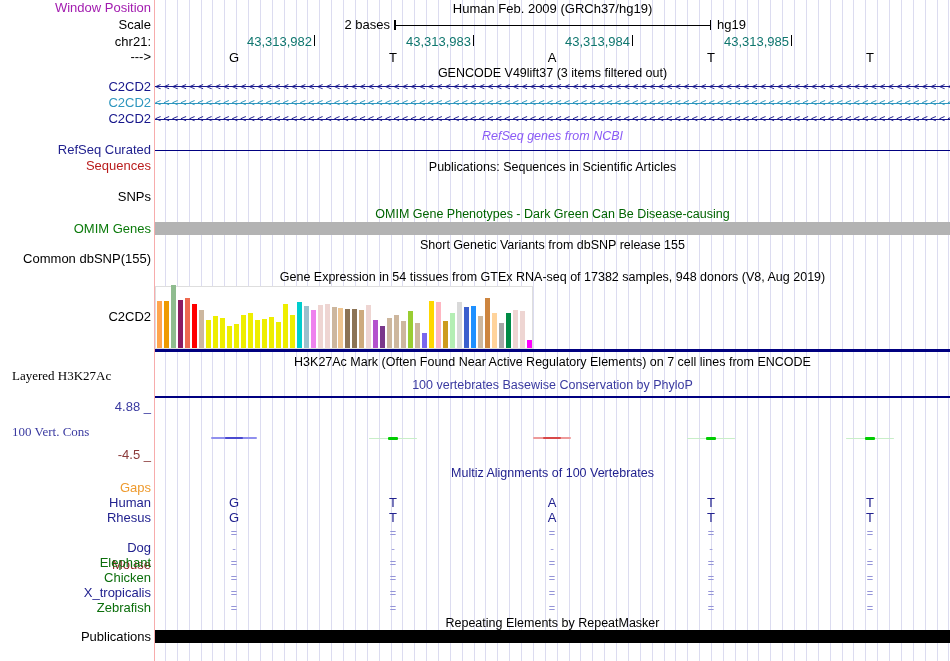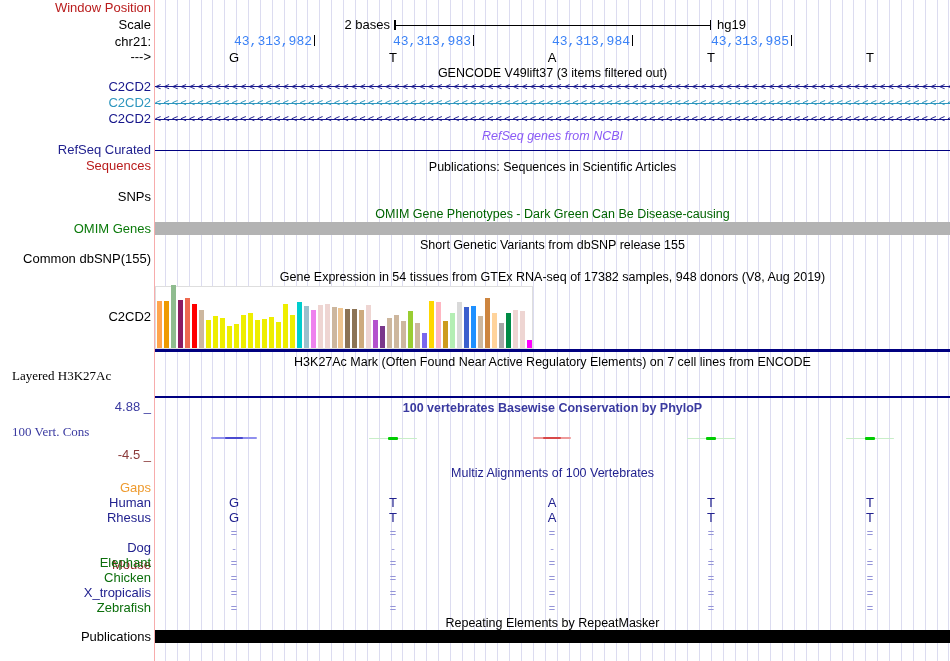--- a/index.html
+++ b/index.html
@@ -11,21 +11,21 @@
     position:absolute;left:165px;top:0;width:785px;height:661px;
     background:repeating-linear-gradient(to right,#DCDCF0 0 1px,transparent 1px 11.87px);
   }
   .pink-guide{position:absolute;left:153.5px;top:0;width:1.5px;height:661px;background:#F7ACAC;}
   .lbl{position:absolute;height:15px;line-height:15px;font-size:13px;white-space:nowrap;}
   .lbl.r{right:799px;}
   .lbl.l{left:12px;font-family:Liberation Serif, serif;}
   .title{position:absolute;left:155px;width:795px;text-align:center;font-size:12.5px;height:15px;line-height:15px;white-space:nowrap;}
   .hdr{position:absolute;left:155px;width:795px;top:1px;height:15px;line-height:15px;font-size:13px;color:#000;
        display:flex;justify-content:center;gap:14px;white-space:nowrap;}
-  .coord{position:absolute;font-size:13px;color:#3b82f6;height:14px;line-height:14px;white-space:nowrap;font-family:Liberation Mono, monospace;}
+  .coord{position:absolute;font-size:13px;color:#0f766e;height:14px;line-height:14px;white-space:nowrap;}
   .ctick{position:absolute;width:1px;height:11px;background:#000;}
   .base-top{position:absolute;top:50px;font-size:13px;color:#000;transform:translateX(-50%);}
   .scale-text{position:absolute;top:18px;font-size:13px;color:#000;height:14px;line-height:14px;}
   .scale-line{position:absolute;left:394px;top:24.5px;width:317px;height:1.5px;background:#000;}
   .scale-endtick{position:absolute;top:20px;width:1.5px;height:10px;background:#000;}
   .arrow-row{
     position:absolute;left:155px;width:795px;height:12px;overflow:hidden;white-space:nowrap;
     font-family:"DejaVu Sans Mono",monospace;font-size:10px;line-height:12px;letter-spacing:2.5px;
   }
   .hline{position:absolute;left:155px;width:795px;}
@@ -37,30 +37,31 @@
   .acell.sym{font-size:11px;height:12px;line-height:12px;}
 </style>
 </head>
 <body>
 
 <div class="browser">
   <div class="grid"></div>
   <div class="pink-guide"></div>
 
   <div class="hdr">
+    <span>Human Feb. 2009 (GRCh37/hg19)</span>
   </div>
 
   <span class="scale-text" style="right:560px">2 bases</span>
   <div class="scale-line"></div>
   <div class="scale-endtick" style="left:394px"></div>
   <div class="scale-endtick" style="left:709.5px"></div>
   <span class="scale-text" style="left:717px">hg19</span>
 
   <div id="labels-layer">
-      <div class="lbl r" style="top: 0px; color: #b91c1c;">Window Position</div>
+      <div class="lbl r" style="top: 0px; color: #a21caf;">Window Position</div>
       <div class="lbl r" style="top: 17px; color: rgb(0, 0, 0);">Scale</div>
       <div class="lbl r" style="top: 34px; color: rgb(0, 0, 0);">chr21:</div>
       <div class="lbl r" style="top: 49px; color: rgb(0, 0, 0);">---&gt;</div>
       <div class="lbl r" style="top: 79px; color: rgb(22, 22, 139);">C2CD2</div>
       <div class="lbl r" style="top: 95px; color: rgb(46, 150, 190);">C2CD2</div>
       <div class="lbl r" style="top: 111px; color: rgb(22, 22, 139);">C2CD2</div>
       <div class="lbl r" style="top: 142px; color: rgb(34, 34, 143);">RefSeq Curated</div>
       <div class="lbl r" style="top: 158px; color: #b91c1c;">Sequences</div>
       <div class="lbl r" style="top: 189px; color: rgb(0, 0, 0);">SNPs</div>
       <div class="lbl r" style="top: 221px; color: rgb(11, 122, 11);">OMIM Genes</div>
@@ -73,21 +74,21 @@
       <div class="lbl r" style="top: 629px; color: rgb(0, 0, 0);">Publications</div>
     </div>
   <div id="titles-layer">
       <div class="title" style="top: 66px; color: rgb(0, 0, 0);">GENCODE V49lift37 (3 items filtered out)</div>
       <div class="title" style="top: 129px; color: #8b5cf6; font-style: italic;">RefSeq genes from NCBI</div>
       <div class="title" style="top: 160px; color: rgb(0, 0, 0);">Publications: Sequences in Scientific Articles</div>
       <div class="title" style="top: 207px; color: rgb(0, 100, 0);">OMIM Gene Phenotypes - Dark Green Can Be Disease-causing</div>
       <div class="title" style="top: 238px; color: rgb(0, 0, 0);">Short Genetic Variants from dbSNP release 155</div>
       <div class="title" style="top: 270px; color: rgb(0, 0, 0);">Gene Expression in 54 tissues from GTEx RNA-seq of 17382 samples, 948 donors (V8, Aug 2019)</div>
       <div class="title" style="top: 355px; color: rgb(0, 0, 0);">H3K27Ac Mark (Often Found Near Active Regulatory Elements) on 7 cell lines from ENCODE</div>
-      <div class="title" style="top: 401px; color: rgb(58, 58, 160); font-weight: bold;">100 vertebrates Basewise Conservation by PhyloP</div>
+      <div class="title" style="top: 378px; color: rgb(58, 58, 160);">100 vertebrates Basewise Conservation by PhyloP</div>
       <div class="title" style="top: 466px; color: rgb(34, 34, 143);">Multiz Alignments of 100 Vertebrates</div>
       <div class="title" style="top: 616px; color: rgb(0, 0, 0);">Repeating Elements by RepeatMasker</div>
     </div>
   <div id="coords-layer">
       <div class="coord" style="top: 35px; right: 638px;">43,313,982</div>
       <div class="ctick" style="left: 314px; top: 35px;"></div>
       <div class="coord" style="top: 35px; right: 479px;">43,313,983</div>
       <div class="ctick" style="left: 473px; top: 35px;"></div>
       <div class="coord" style="top: 35px; right: 320px;">43,313,984</div>
       <div class="ctick" style="left: 632px; top: 35px;"></div>

